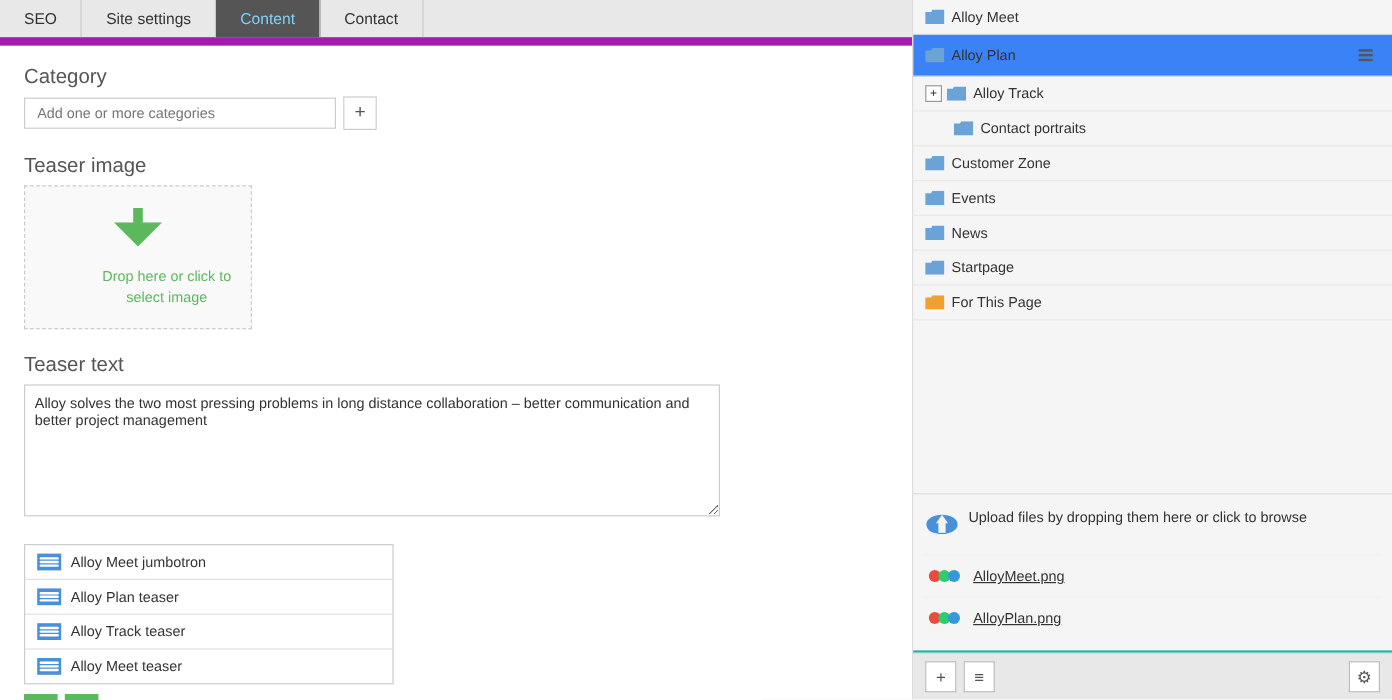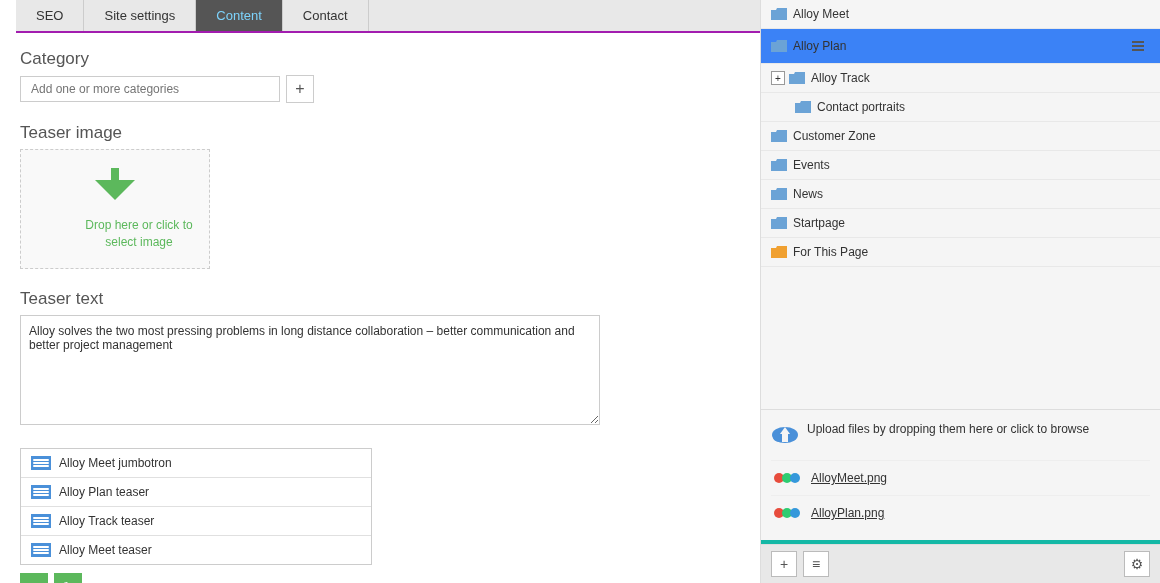--- a/index.html
+++ b/index.html
@@ -2,21 +2,21 @@
 <html><head>
   <meta charset="utf-8">
   <style>
     * { box-sizing: border-box; margin: 0; padding: 0; }
     body { font-family: Arial, sans-serif; font-size: 13px; background: #f0f0f0; display: flex; width: 1160px; height: 583px; overflow: hidden; }
 
     
     .left-panel { width: 760px; background: #fff; display: flex; flex-direction: column; }
 
     
-    .tabs { display: flex; border-bottom: 2px solid #a21caf; background: #e8e8e8; margin-left: 16px; }
+    .tabs { display: flex; border-bottom: 7px solid #a21caf; background: #e8e8e8; }
     .tab { padding: 8px 20px; cursor: pointer; font-size: 13px; color: #333; border-right: 1px solid #ccc; }
     .tab.active { background: #555; color: #7dd3fc; }
 
     
     .content-area { flex: 1; overflow-y: auto; padding: 16px 20px; }
 
     
     .form-row { margin-bottom: 20px; }
     .form-label { font-size: 17px; color: #555; margin-bottom: 6px; display: block; }
 
@@ -29,21 +29,21 @@
     .image-drop-zone { width: 190px; height: 120px; border: 1px dashed #ccc; background: #f9f9f9; display: flex; flex-direction: column; align-items: center; justify-content: center; cursor: pointer; }
     .drop-icon { color: #5cb85c; font-size: 36px; margin-bottom: 8px; }
     .drop-text { font-size: 12px; color: #555; text-align: center; line-height: 1.4; margin-left: 48px; }
     .drop-text span { color: #5cb85c; }
 
     
     .teaser-textarea { width: 580px; height: 110px; border: 1px solid #ccc; padding: 8px; font-size: 12px; color: #333; resize: vertical; font-family: Arial, sans-serif; }
 
     
     .large-content-label { font-size: 12px; color: #555; margin-bottom: 8px; display: block; }
-    .content-blocks { border: 1px solid #ccc; width: 352px; background: #fff; }
+    .content-blocks { border: 1px solid #ccc; width: 308px; background: #fff; }
     .content-block-item { display: flex; align-items: center; padding: 7px 10px; border-bottom: 1px solid #e0e0e0; cursor: pointer; }
     .content-block-item:last-child { border-bottom: none; }
     .block-icon { width: 20px; height: 14px; background: #4a90d9; margin-right: 8px; display: flex; flex-direction: column; justify-content: space-around; padding: 2px; flex-shrink: 0; }
     .block-icon-line { height: 2px; background: #fff; border-radius: 1px; }
     .block-label { font-size: 12px; color: #333; }
 
     
     .bottom-area { display: flex; gap: 6px; padding: 8px 0; }
     .green-btn { width: 28px; height: 28px; background: #5cb85c; border: none; cursor: pointer; display: flex; align-items: center; justify-content: center; color: white; font-size: 14px; }
 
@@ -53,21 +53,21 @@
     
     .tree-section { flex: 1; overflow-y: auto; border-bottom: 1px solid #ddd; }
     .tree-item { display: flex; align-items: center; padding: 7px 10px; cursor: pointer; font-size: 12px; color: #333; border-bottom: 1px solid #e8e8e8; }
     .tree-item.selected { background: #3b82f6; }
     .folder-icon { width: 16px; height: 12px; margin-right: 6px; flex-shrink: 0; position: relative; }
     .expand-btn { width: 14px; height: 14px; border: 1px solid #999; background: #fff; font-size: 10px; display: flex; align-items: center; justify-content: center; margin-right: 4px; cursor: pointer; flex-shrink: 0; }
     .tree-actions { width: 24px; height: 20px; display: flex; align-items: center; justify-content: center; margin-left: auto; cursor: pointer; }
     .tree-actions svg { width: 12px; height: 12px; }
 
     
-    .files-section { padding: 10px; border-bottom: 4px solid #14b8a6; }
+    .files-section { padding: 10px; border-bottom: 2px solid #14b8a6; }
     .upload-area { display: flex; align-items: flex-start; gap: 8px; margin-bottom: 10px; }
     .cloud-icon { color: #4a90d9; font-size: 22px; flex-shrink: 0; margin-top: 2px; }
     .upload-text { font-size: 12px; color: #333; line-height: 1.5; }
     .file-item { display: flex; align-items: center; padding: 6px 0; gap: 8px; border-top: 1px solid #eee; }
     .file-thumb { width: 32px; height: 22px; flex-shrink: 0; }
     .file-thumb svg { width: 32px; height: 22px; }
     .file-name { font-size: 12px; color: #333; text-decoration: underline; }
 
     
     .bottom-bar { display: flex; align-items: center; padding: 6px 10px; background: #e8e8e8; border-top: 1px solid #ddd; gap: 6px; }

